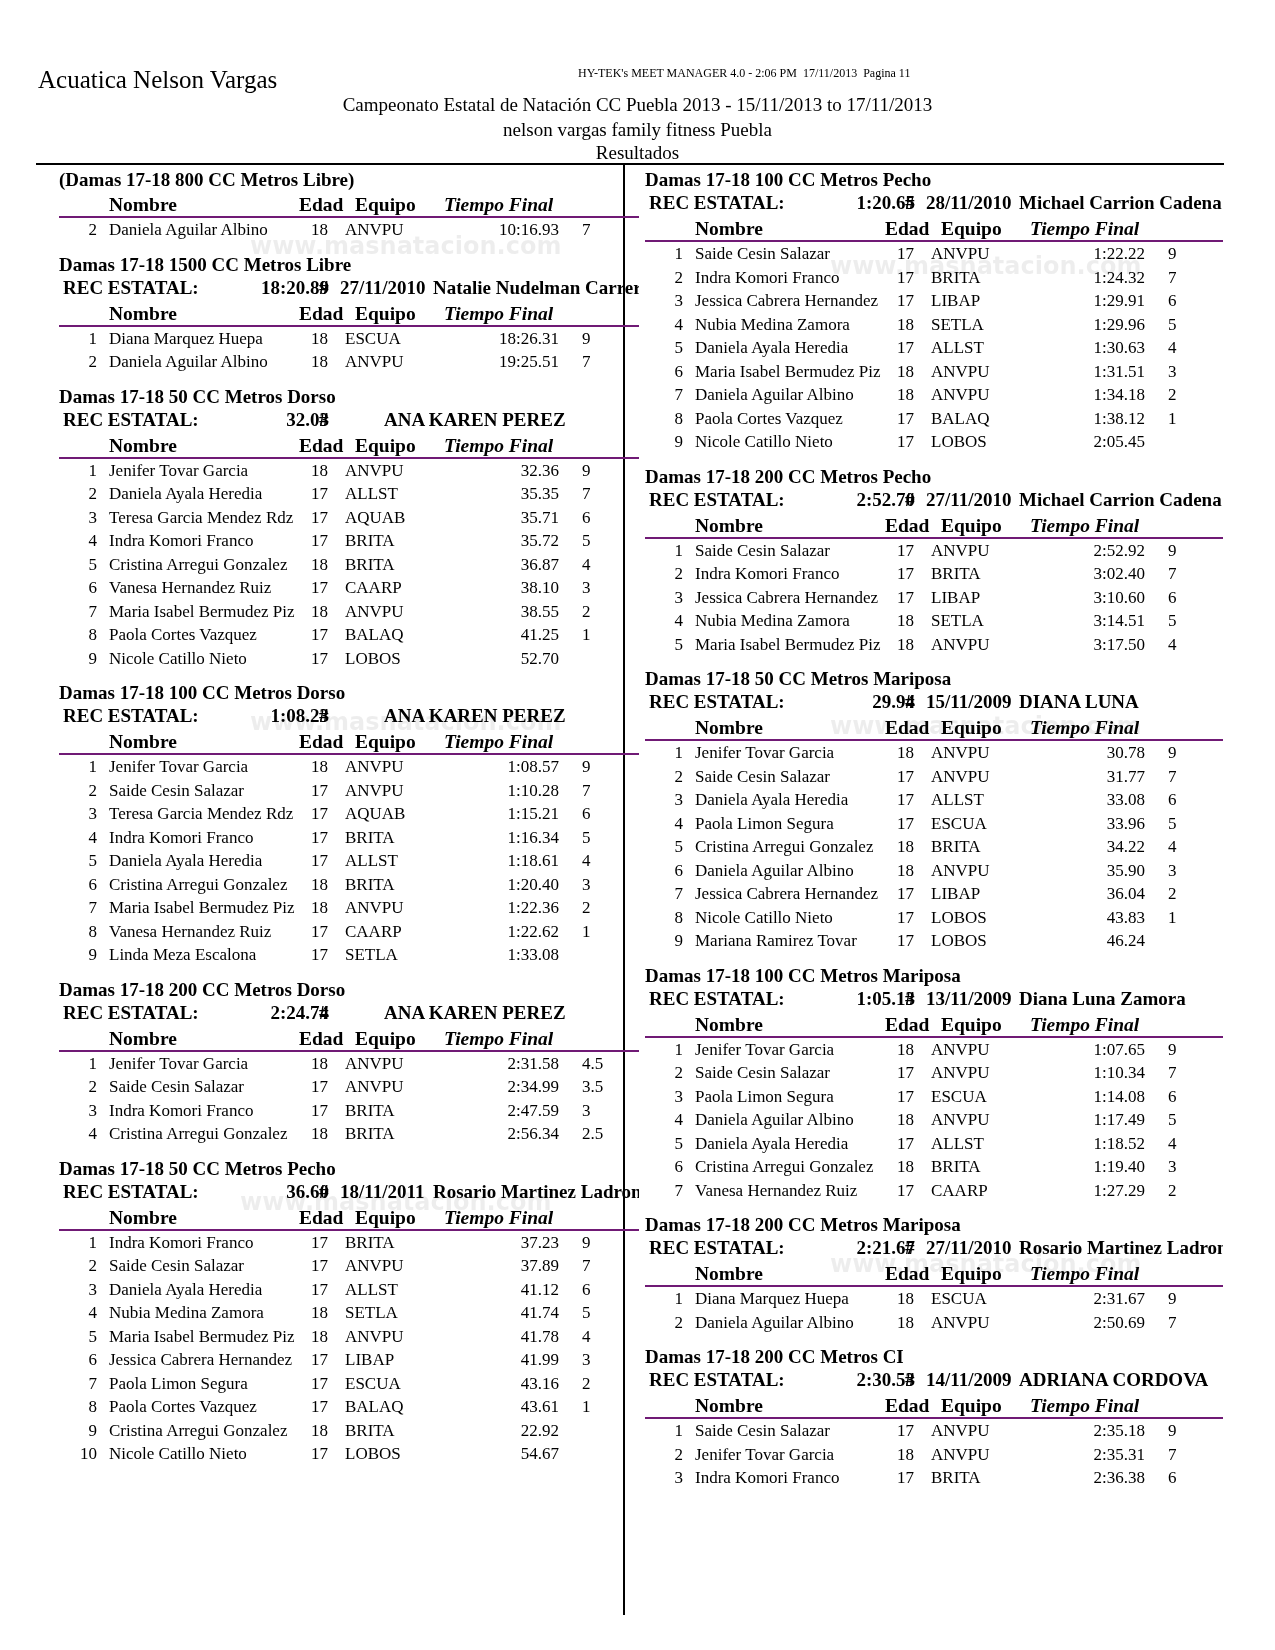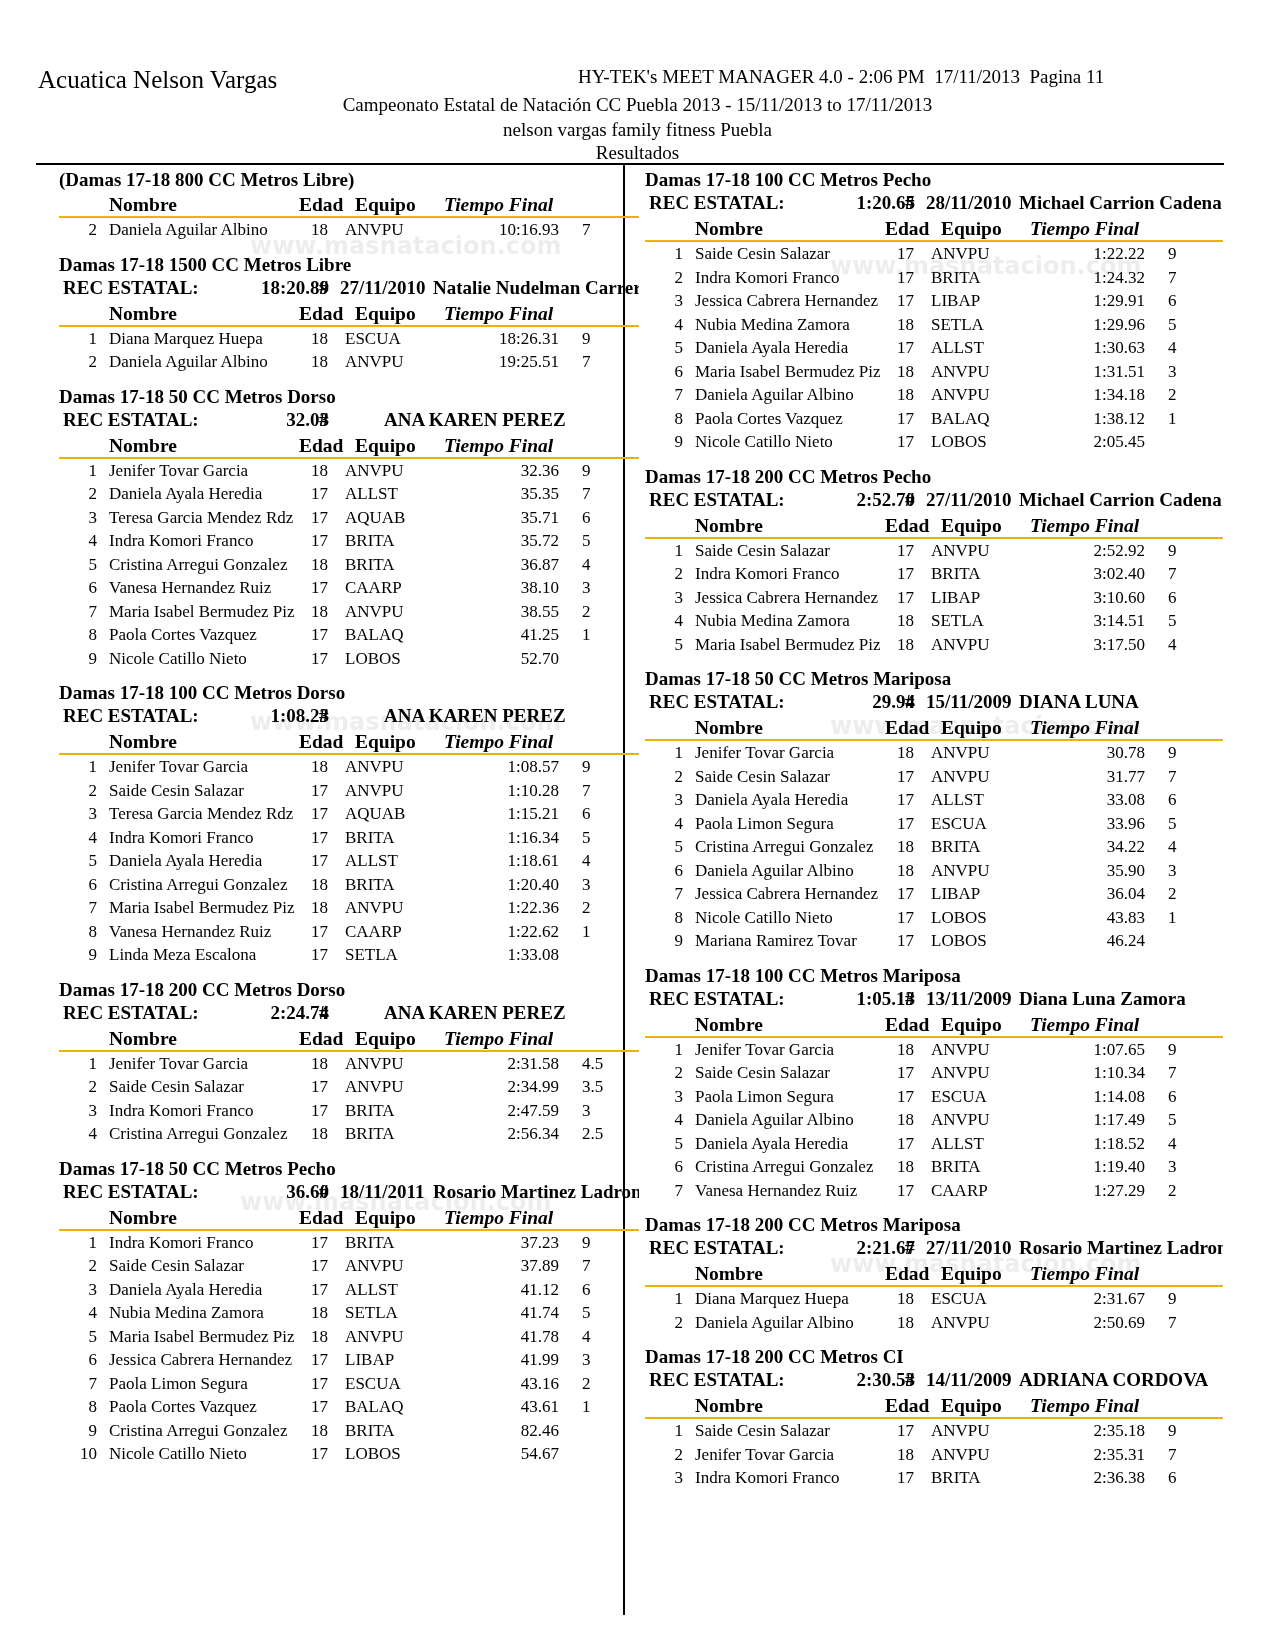--- a/index.html
+++ b/index.html
@@ -1,42 +1,42 @@
 <!DOCTYPE html>
 <html><head>
 <meta charset="utf-8">
 <style>
   html, body { margin: 0; padding: 0; background: #ffffff; }
   body {
     width: 1275px; height: 1650px; position: relative; overflow: hidden;
     font-family: "Liberation Serif", "DejaVu Serif", serif; color: #000;
   }
   .hdr-left { position: absolute; left: 38px; top: 66px; font-size: 25px; }
-  .hdr-right { position: absolute; left: 578px; top: 66px; font-size: 19px; white-space: pre; }
+  .hdr-right { position: absolute; left: 578px; top: 66px; font-size: 12px; white-space: pre; }
   .hdr-center { position: absolute; left: 0; width: 1275px; text-align: center; font-weight: normal; font-size: 19px; }
   .t1 { top: 94px; } .t2 { top: 119px; } .t3 { top: 142px; text-align: center; }
   .top-rule { position: absolute; left: 36px; top: 163px; width: 1188px; height: 2px; background: #000; }
   .v-rule { position: absolute; left: 623px; top: 163px; width: 2px; height: 1452px; background: #000; }
 
   .col { position: absolute; top: 168px; width: 580px; }
   .col.left { left: 36px; margin-left: 23px; }
   .col.right { left: 645px; width: 578px; }
 
   .event { margin-bottom: 11px; }
   .ev-title { font-weight: bold; font-size: 19px; line-height: 23px; height: 23px; white-space: nowrap; }
   .ev-rec { font-weight: bold; font-size: 19px; line-height: 24px; height: 24px; white-space: nowrap; overflow: hidden; padding-left: 4px; position: relative; }
   .ev-rec span { position: absolute; top: 0; }
   .rec-label { left: 4px; }
   .rec-time { left: 180px; width: 90px; text-align: right; }
   .rec-hash { left: 260px; }
   .rec-date { left: 281px; }
   .rec-holder { left: 374px; }
   .rec-holder.nodate { left: 325px; }
 
-  .col-hdr { position: relative; height: 25px; border-bottom: 2px solid #eab308; font-weight: bold; font-size: 19.5px; line-height: 27px; }
+  .col-hdr { position: relative; height: 25px; border-bottom: 2px solid #701a75; font-weight: bold; font-size: 19.5px; line-height: 27px; }
   .col-hdr span { position: absolute; top: 0; white-space: nowrap; }
   .h-nombre { left: 50px; } .h-edad { left: 240px; } .h-equipo { left: 296px; } .h-tiempo { left: 385px; font-style: italic; }
 
   .row { position: relative; height: 23.5px; font-size: 17px; line-height: 24px; white-space: nowrap; }
   .row span { position: absolute; top: 0; }
   .c-place { left: 0; width: 38px; text-align: right; }
   .c-name { left: 50px; width: 198px; overflow: hidden; }
   .c-age { left: 252px; }
   .c-team { left: 286px; }
   .c-time { left: 390px; width: 110px; text-align: right; }
@@ -428,21 +428,21 @@
     <span class="c-age">17</span>
     <span class="c-team">BALAQ</span>
     <span class="c-time">43.61</span>
     <span class="c-pts">1</span>
   </div>
         <div class="row">
     <span class="c-place">9</span>
     <span class="c-name">Cristina Arregui Gonzalez</span>
     <span class="c-age">18</span>
     <span class="c-team">BRITA</span>
-    <span class="c-time">82.46</span>
+    <span class="c-time">22.92</span>
     <span class="c-pts"></span>
   </div>
         <div class="row">
     <span class="c-place">10</span>
     <span class="c-name">Nicole Catillo Nieto</span>
     <span class="c-age">17</span>
     <span class="c-team">LOBOS</span>
     <span class="c-time">54.67</span>
     <span class="c-pts"></span>
   </div>

